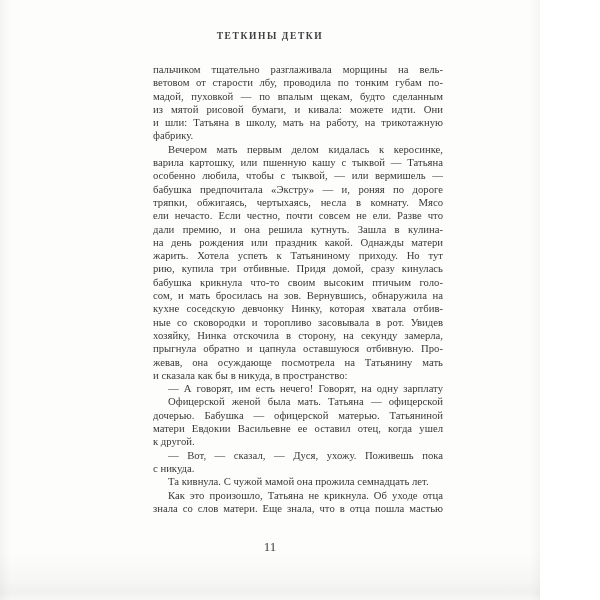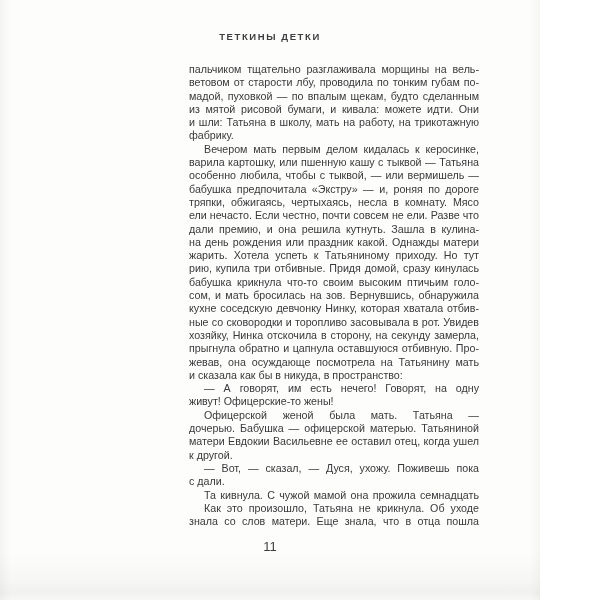--- a/index.html
+++ b/index.html
@@ -6,42 +6,41 @@
     margin: 0;
     padding: 0;
     background: #ffffff;
   }
   .page {
     position: relative;
     width: 540px;
     height: 600px;
     background: #fdfdfc;
     overflow: hidden;
-    font-family: Liberation Sans, sans-serif;
+    font-family: Liberation Serif, serif;
     color: #3a3a3c;
   }
   .running-header {
     position: absolute;
     top: 31px;
     left: 0;
     width: 100%;
     text-align: center;
     font-size: 9.5px;
     font-weight: 700;
     letter-spacing: 1.6px;
     color: #3f3f41;
   }
   .text-block {
     position: absolute;
     top: 63px;
     left: 153px;
     width: 290px;
     font-size: 10.7px;
     color: #39393b;
-    margin-left: 36px;
   }
   .line {
     height: 13.3px;
     line-height: 13.3px;
     overflow: hidden;
     text-align: justify;
     text-align-last: justify;
   }
   .line.last {
     text-align-last: left;
@@ -119,27 +118,26 @@
       <div class="line">рию, купила три отбивные. Придя домой, сразу кинулась</div>
       <div class="line">бабушка крикнула что-то своим высоким птичьим голо-</div>
       <div class="line">сом, и мать бросилась на зов. Вернувшись, обнаружила на</div>
       <div class="line">кухне соседскую девчонку Нинку, которая хватала отбив-</div>
       <div class="line">ные со сковородки и торопливо засовывала в рот. Увидев</div>
       <div class="line">хозяйку, Нинка отскочила в сторону, на секунду замерла,</div>
       <div class="line">прыгнула обратно и цапнула оставшуюся отбивную. Про-</div>
       <div class="line">жевав, она осуждающе посмотрела на Татьянину мать</div>
       <div class="line last">и сказала как бы в никуда, в пространство:</div>
       <div class="line ind">— А говорят, им есть нечего! Говорят, на одну зарплату</div>
-      <div class="line last">живут! Офицерские-то жены!</div>
       <div class="line ind">Офицерской женой была мать. Татьяна — офицерской</div>
       <div class="line">дочерью. Бабушка — офицерской матерью. Татьяниной</div>
       <div class="line">матери Евдокии Васильевне ее оставил отец, когда ушел</div>
       <div class="line last">к другой.</div>
       <div class="line ind">— Вот, — сказал, — Дуся, ухожу. Поживешь пока</div>
-      <div class="line last">с дали.</div>
+      <div class="line last">с никуда.</div>
       <div class="line ind last">Та кивнула. С чужой мамой она прожила семнадцать лет.</div>
       <div class="line ind">Как это произошло, Татьяна не крикнула. Об уходе отца</div>
       <div class="line">знала со слов матери. Еще знала, что в отца пошла мастью</div>
     </div>
 
   <div class="page-number">11</div>
 
   <div class="edge-shadow-left"></div>
   <div class="edge-shadow-right"></div>
   <div class="edge-shadow-bottom"></div>

